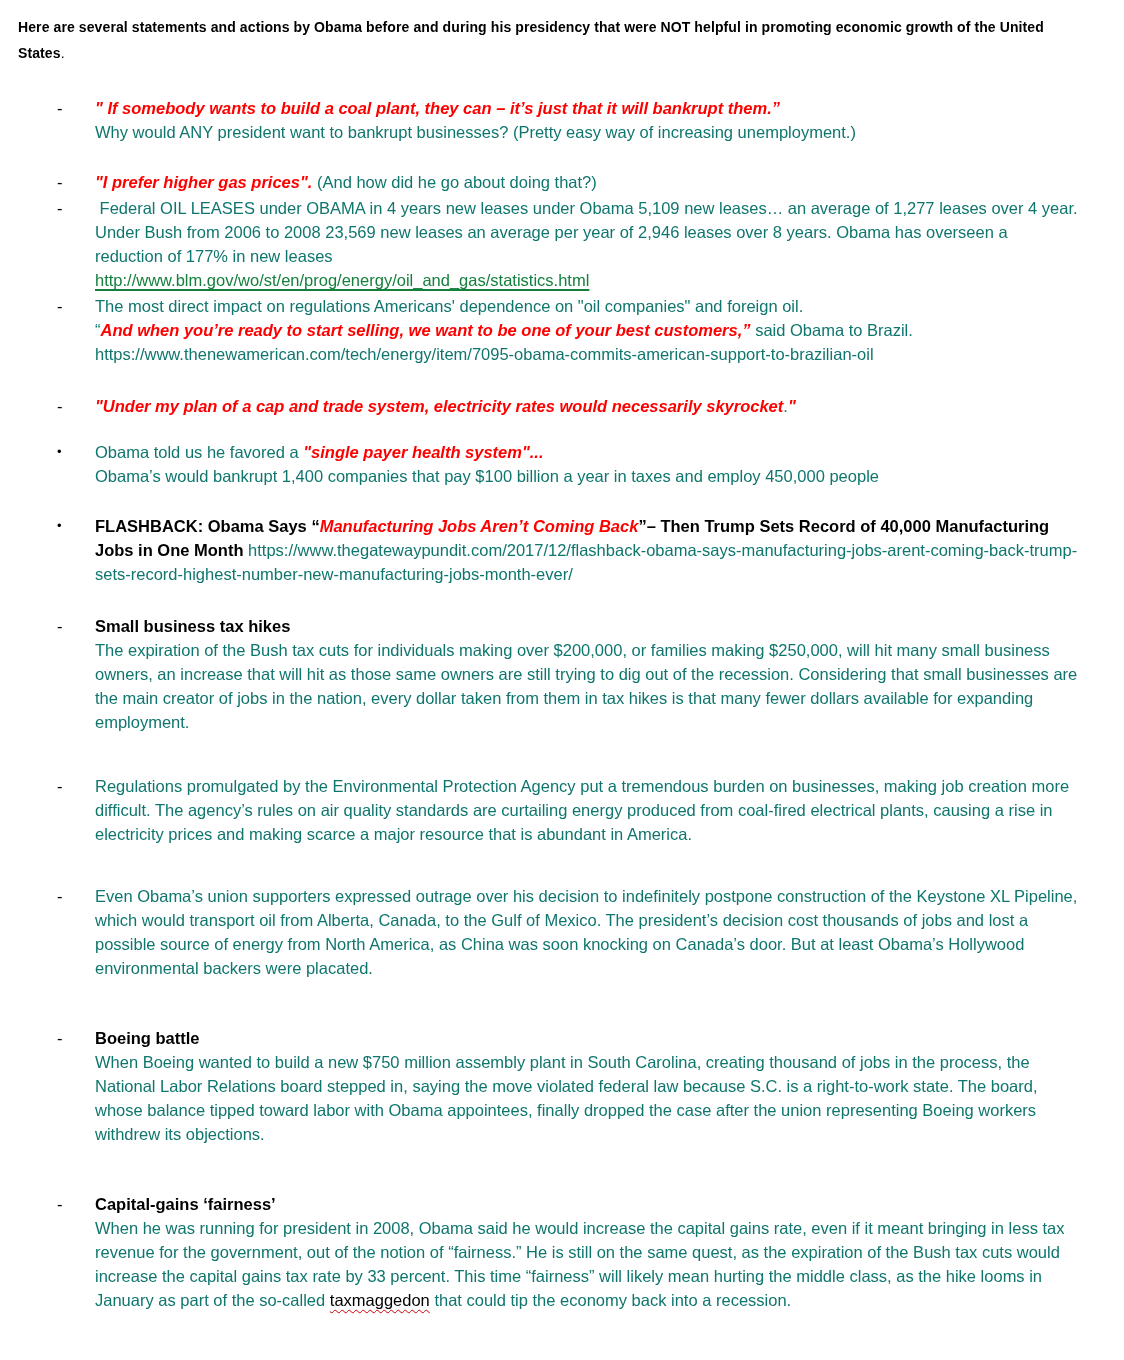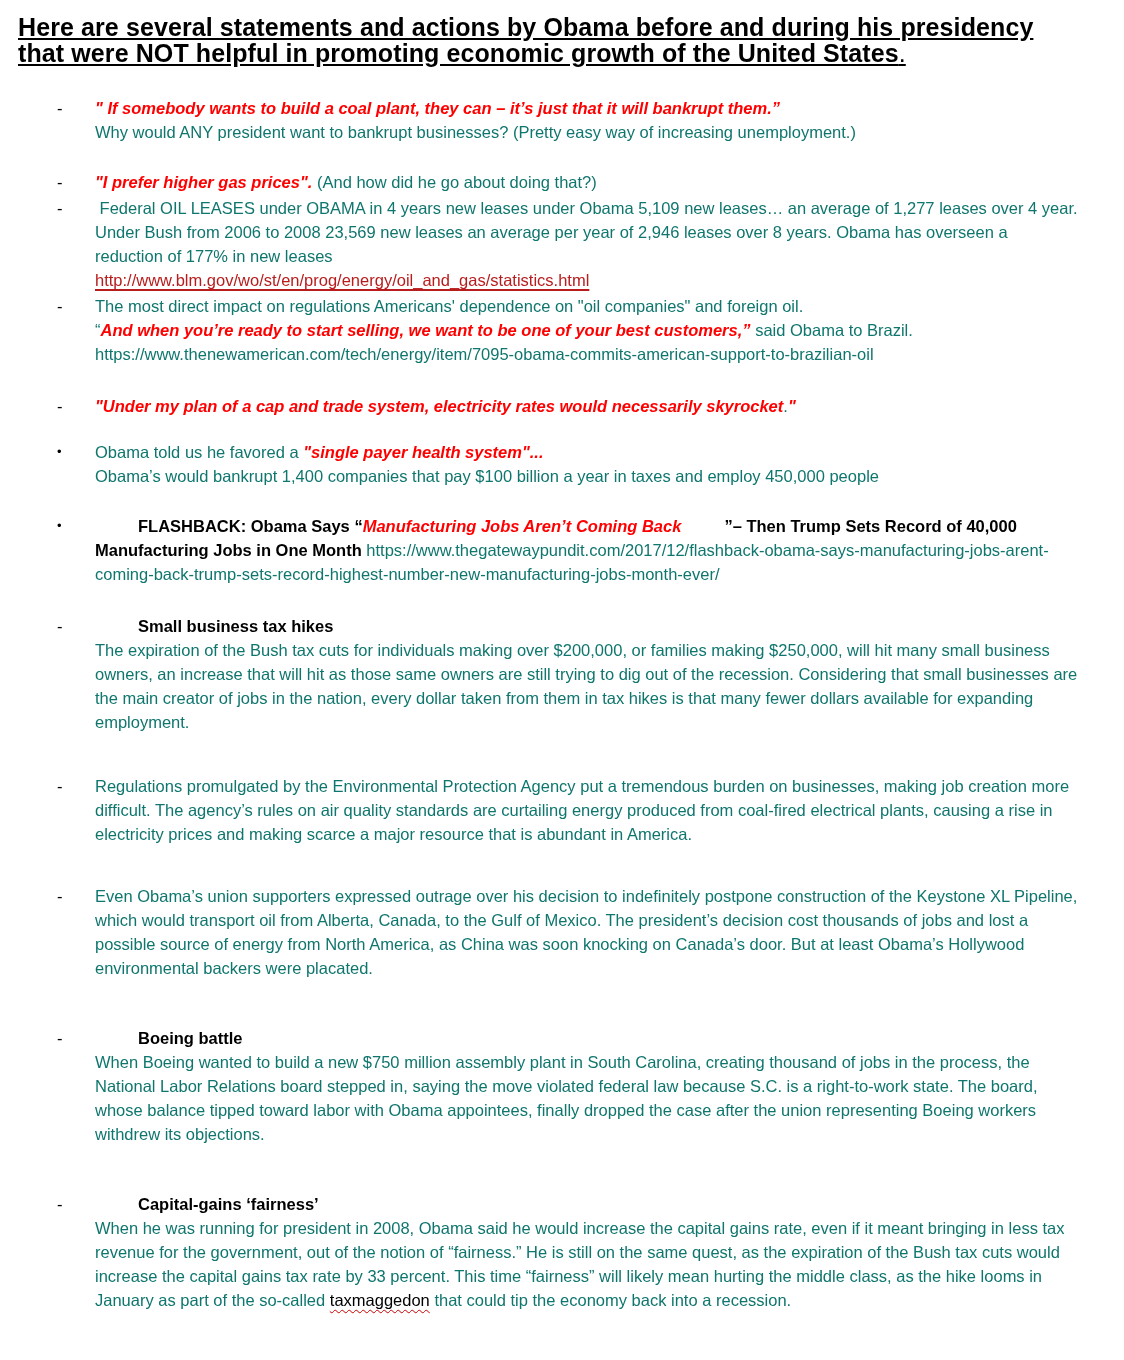--- a/index.html
+++ b/index.html
@@ -3,44 +3,43 @@
 <meta charset="utf-8">
 <style>
   html, body { margin: 0; padding: 0; background: #ffffff; }
   body {
     font-family: "Liberation Sans", "DejaVu Sans", sans-serif;
     color: #000000;
     width: 1124px;
   }
   .doc { padding: 14px 20px 40px 18px; }
   .title {
-    font-size: 25px;
+    font-size: 14px;
     font-weight: 700;
     line-height: 26px;
     max-width: 1052px;
     letter-spacing: 0.1px;
-    text-decoration: underline;
   }
   .title-period { font-weight: 400; }
   #items { margin-top: 0; }
   .item { display: flex; margin-left: 39px; }
   .marker {
     width: 38px;
     flex: 0 0 38px;
     font-size: 16.5px;
     line-height: 24px;
   }
   .marker.dot { font-size: 13px; }
   .content { flex: 1 1 auto; max-width: 985px; }
   .block { font-size: 16.5px; line-height: 24px; }
   .seg-plain { color: #0f766e; }
   .seg-red { color: #ff0000; font-weight: 700; font-style: italic; }
-  .seg-bold { font-weight: 700; margin-left: 43px; }
+  .seg-bold { font-weight: 700; }
   a.seg-link {
-    color: #b91c1c;
+    color: #15803d;
     text-decoration: underline;
     text-decoration-thickness: 2px;
     text-underline-offset: 3px;
     cursor: pointer;
   }
   .seg-wavy {
     text-decoration: underline;
     text-decoration-style: wavy;
     text-decoration-color: #cc0000;
     text-decoration-thickness: 1px;

